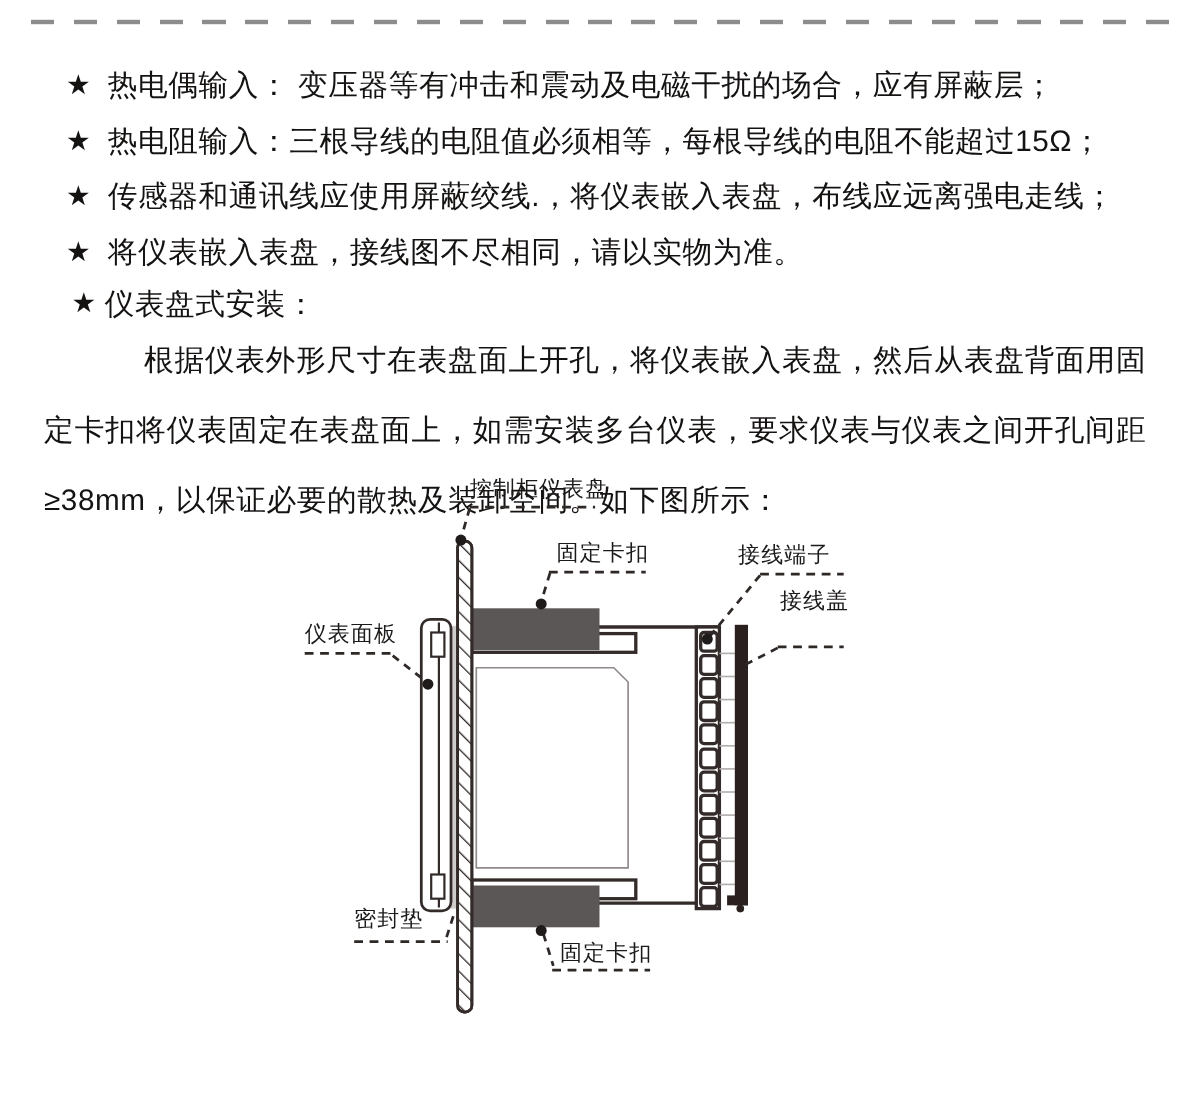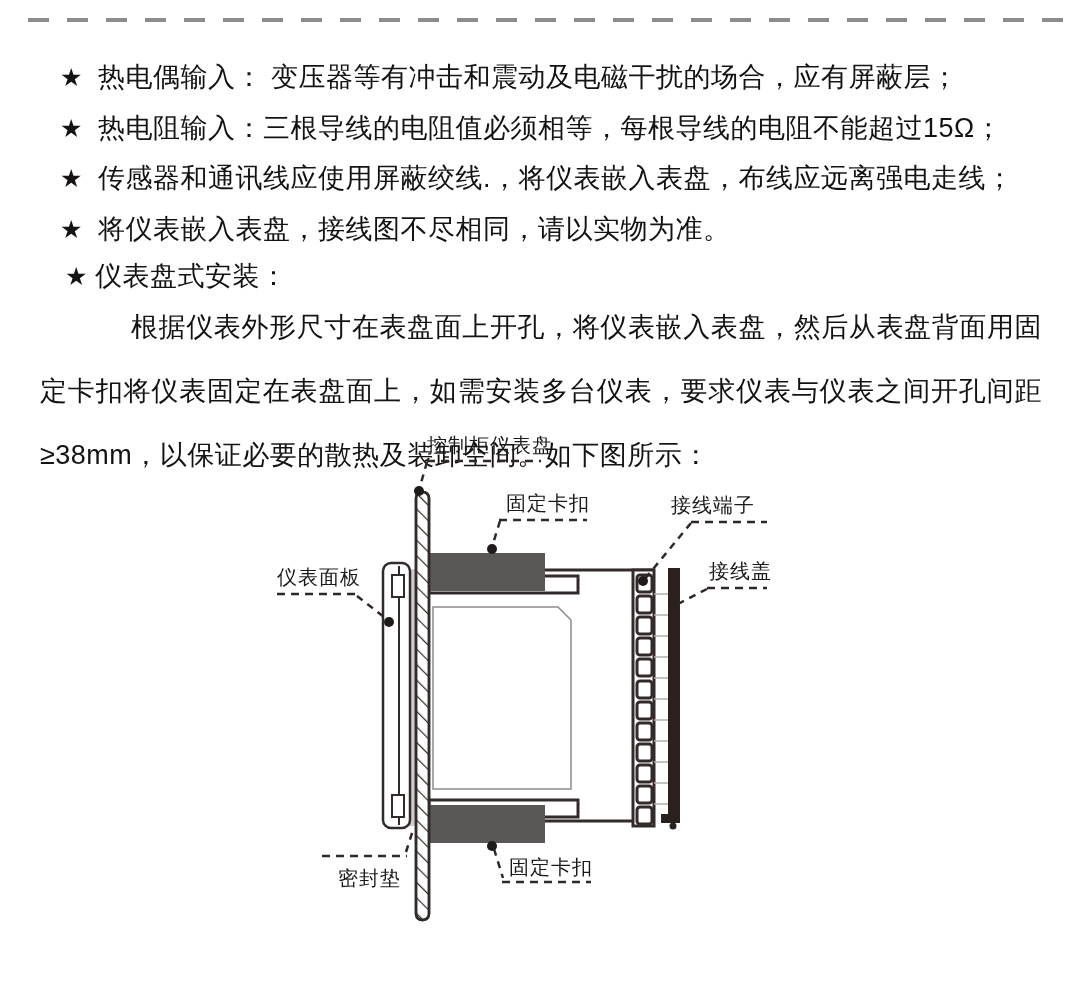--- a/index.html
+++ b/index.html
@@ -167,19 +167,19 @@
       <circle cx="492" cy="549" r="5"></circle>
       <circle cx="643" cy="581" r="5"></circle>
       <circle cx="389" cy="622" r="5"></circle>
       <circle cx="492" cy="846" r="5"></circle>
     </g>
   </svg>
 
   <div class="dlabel" style="left:427px;top:434px;">控制柜仪表盘</div>
   <div class="dlabel" style="left:506px;top:492px;">固定卡扣</div>
   <div class="dlabel" style="left:671px;top:494px;">接线端子</div>
-  <div class="dlabel" style="left:709px;top:560px;">接线盖</div>
+  <div class="dlabel" style="left:709px;top:536px;">接线盖</div>
   <div class="dlabel" style="left:277px;top:566px;">仪表面板</div>
-  <div class="dlabel" style="left:322px;top:867px;margin-left:16px;">密封垫</div>
+  <div class="dlabel" style="left:322px;top:825px;">密封垫</div>
   <div class="dlabel" style="left:509px;top:856px;">固定卡扣</div>
 
 
 </div>
 
 </body></html>

